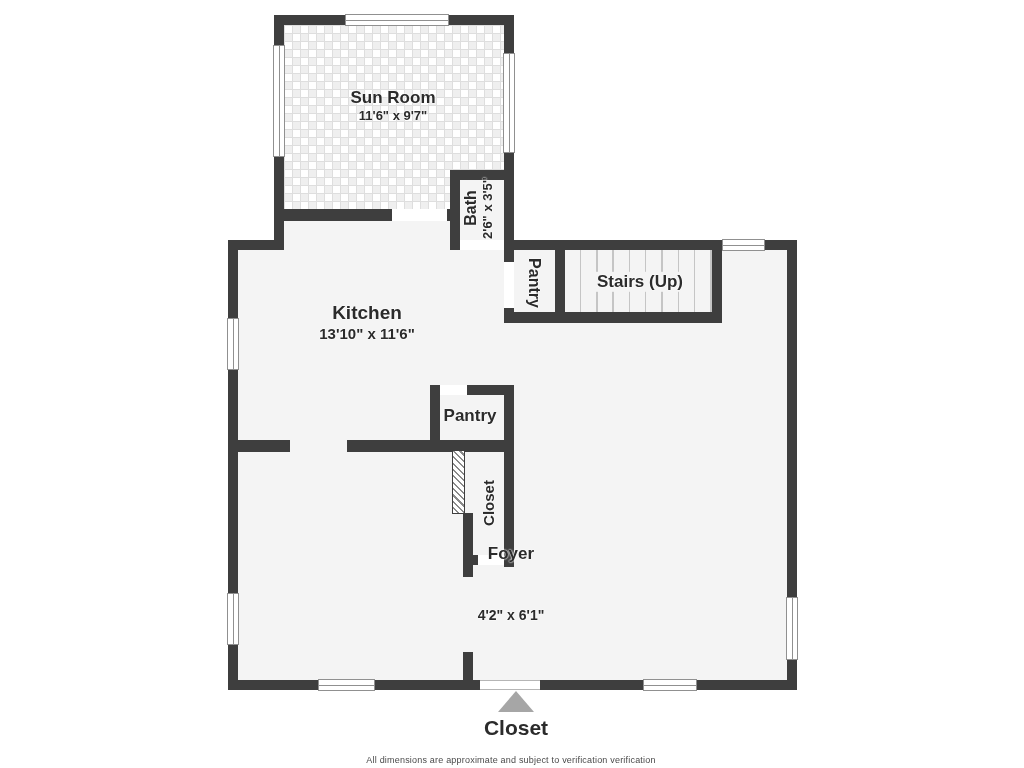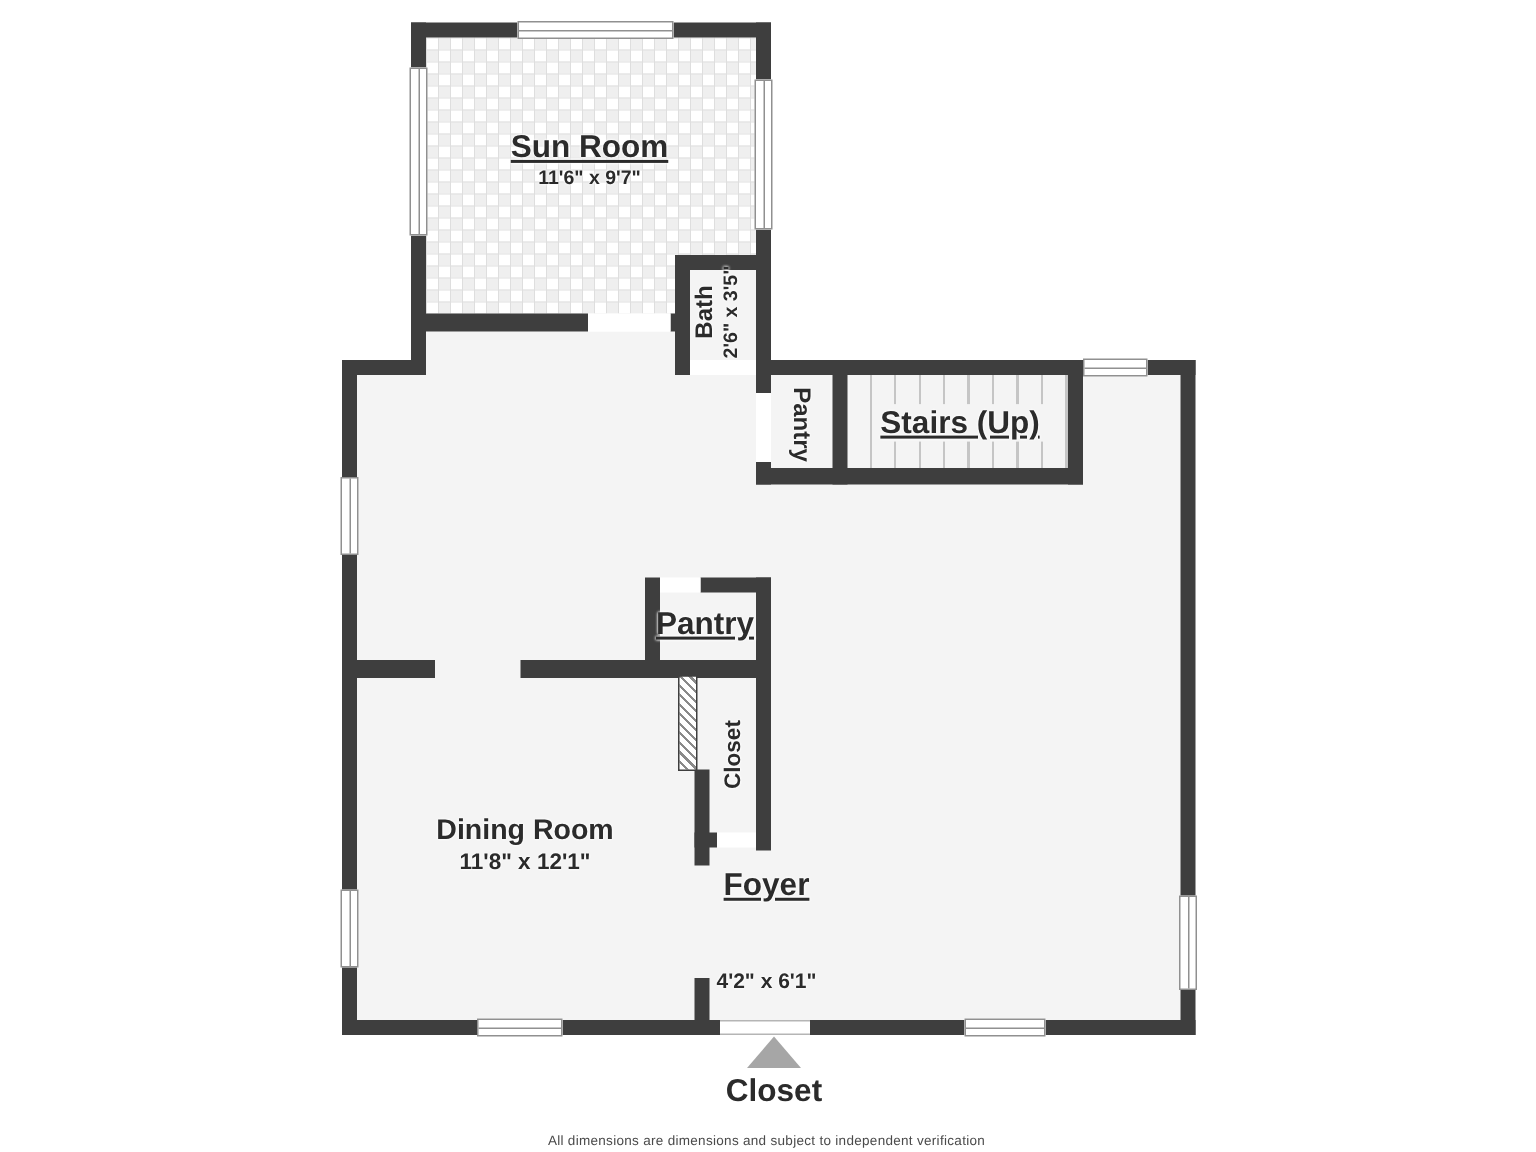--- a/index.html
+++ b/index.html
@@ -21,21 +21,21 @@
   .threshold{position:absolute;background:var(--opening,#ffffff);box-sizing:border-box;
     border-top:1.5px solid #b5b5b5;border-bottom:1.5px solid #b5b5b5;}
   .hatch{position:absolute;box-sizing:border-box;border:1.5px solid var(--wall,#3e3e3e);
     background:repeating-linear-gradient(45deg,#ffffff 0 3px,#8a8a8a 3px 4.5px);}
   .treads{position:absolute;background:repeating-linear-gradient(to right,transparent 0 14.8px,var(--stair-tread,#c5c5c5) 14.8px 16.3px);}
   .label{position:absolute;display:flex;flex-direction:column;align-items:center;justify-content:center;
     transform:translate(-50%,-50%);color:var(--label-text,#2b2b2b);font-weight:700;text-align:center;
     white-space:nowrap;line-height:1.2;text-shadow:0 0 2px #fff,0 0 2px #fff;}
   .label.rot-cw{transform:translate(-50%,-50%) rotate(90deg);}
   .label.rot-ccw{transform:translate(-50%,-50%) rotate(-90deg);}
-  .fs19{font-size:19px;} .fs17{font-size:21px;text-decoration:underline;} .fs16{font-size:16px;} .fs15{font-size:15px;}
+  .fs19{font-size:19px;} .fs17{font-size:17px;} .fs16{font-size:16px;} .fs15{font-size:15px;}
   .dims15{font-size:15px;} .dims14{font-size:14px;} .dims13{font-size:13px;}
   .stairs-label{background:var(--floor,#f4f4f4);padding:0 4px;text-align:right;}
   .entry-arrow{position:absolute;width:0;height:0;
     border-left:18px solid transparent;border-right:18px solid transparent;
     border-bottom:21px solid var(--entry-arrow,#a6a6a6);}
   .entry-label{position:absolute;transform:translate(-50%,-50%);font-size:21px;font-weight:700;
     color:var(--label-text,#2b2b2b);}
   .disclaimer{position:absolute;transform:translate(-50%,-50%);font-size:9px;font-weight:400;
     color:var(--disclaimer-text,#4a4a4a);letter-spacing:0.2px;}
 </style>
@@ -116,33 +116,33 @@
   <div class="label rot-ccw" style="left:478px;top:208px;">
     <span class="fs16">Bath</span>
     <span class="dims13">2'6" x 3'5"</span>
   </div>
   <div class="label rot-cw" style="left:534px;top:283px;">
     <span class="fs16">Pantry</span>
   </div>
   <div class="label" style="left:640px;top:282px;">
     <span class="fs17 stairs-label">Stairs (Up)</span>
   </div>
+  <div class="label" style="left:367px;top:322px;">
+    <span class="fs19">Kitchen</span>
+    <span class="dims15">13'10" x 11'6"</span>
+  </div>
   <div class="label" style="left:470px;top:416px;">
     <span class="fs17">Pantry</span>
   </div>
   <div class="label rot-ccw" style="left:489px;top:503px;">
     <span class="fs15">Closet</span>
   </div>
-  <div class="label" style="left:350px;top:564px;">
-    <span class="fs19">Dining Room</span>
-    <span class="dims15">11'8" x 12'1"</span>
-  </div>
-  <div class="label" style="left:511px;top:620px;gap:43px;">
+  <div class="label" style="left:511px;top:584px;gap:43px;">
     <span class="fs17">Foyer</span>
     <span class="dims14">4'2" x 6'1"</span>
   </div>
 
   <div class="entry-arrow" style="left:498px;top:691px;"></div>
   <div class="entry-label" style="left:516px;top:728px;">Closet</div>
 
-  <div class="disclaimer" style="left:511px;top:760px;">All dimensions are dimensions and subject to independent verification</div>
+  <div class="disclaimer" style="left:511px;top:760px;">All dimensions are approximate and subject to verification verification</div>
 
 </div>
 
 </body></html>

